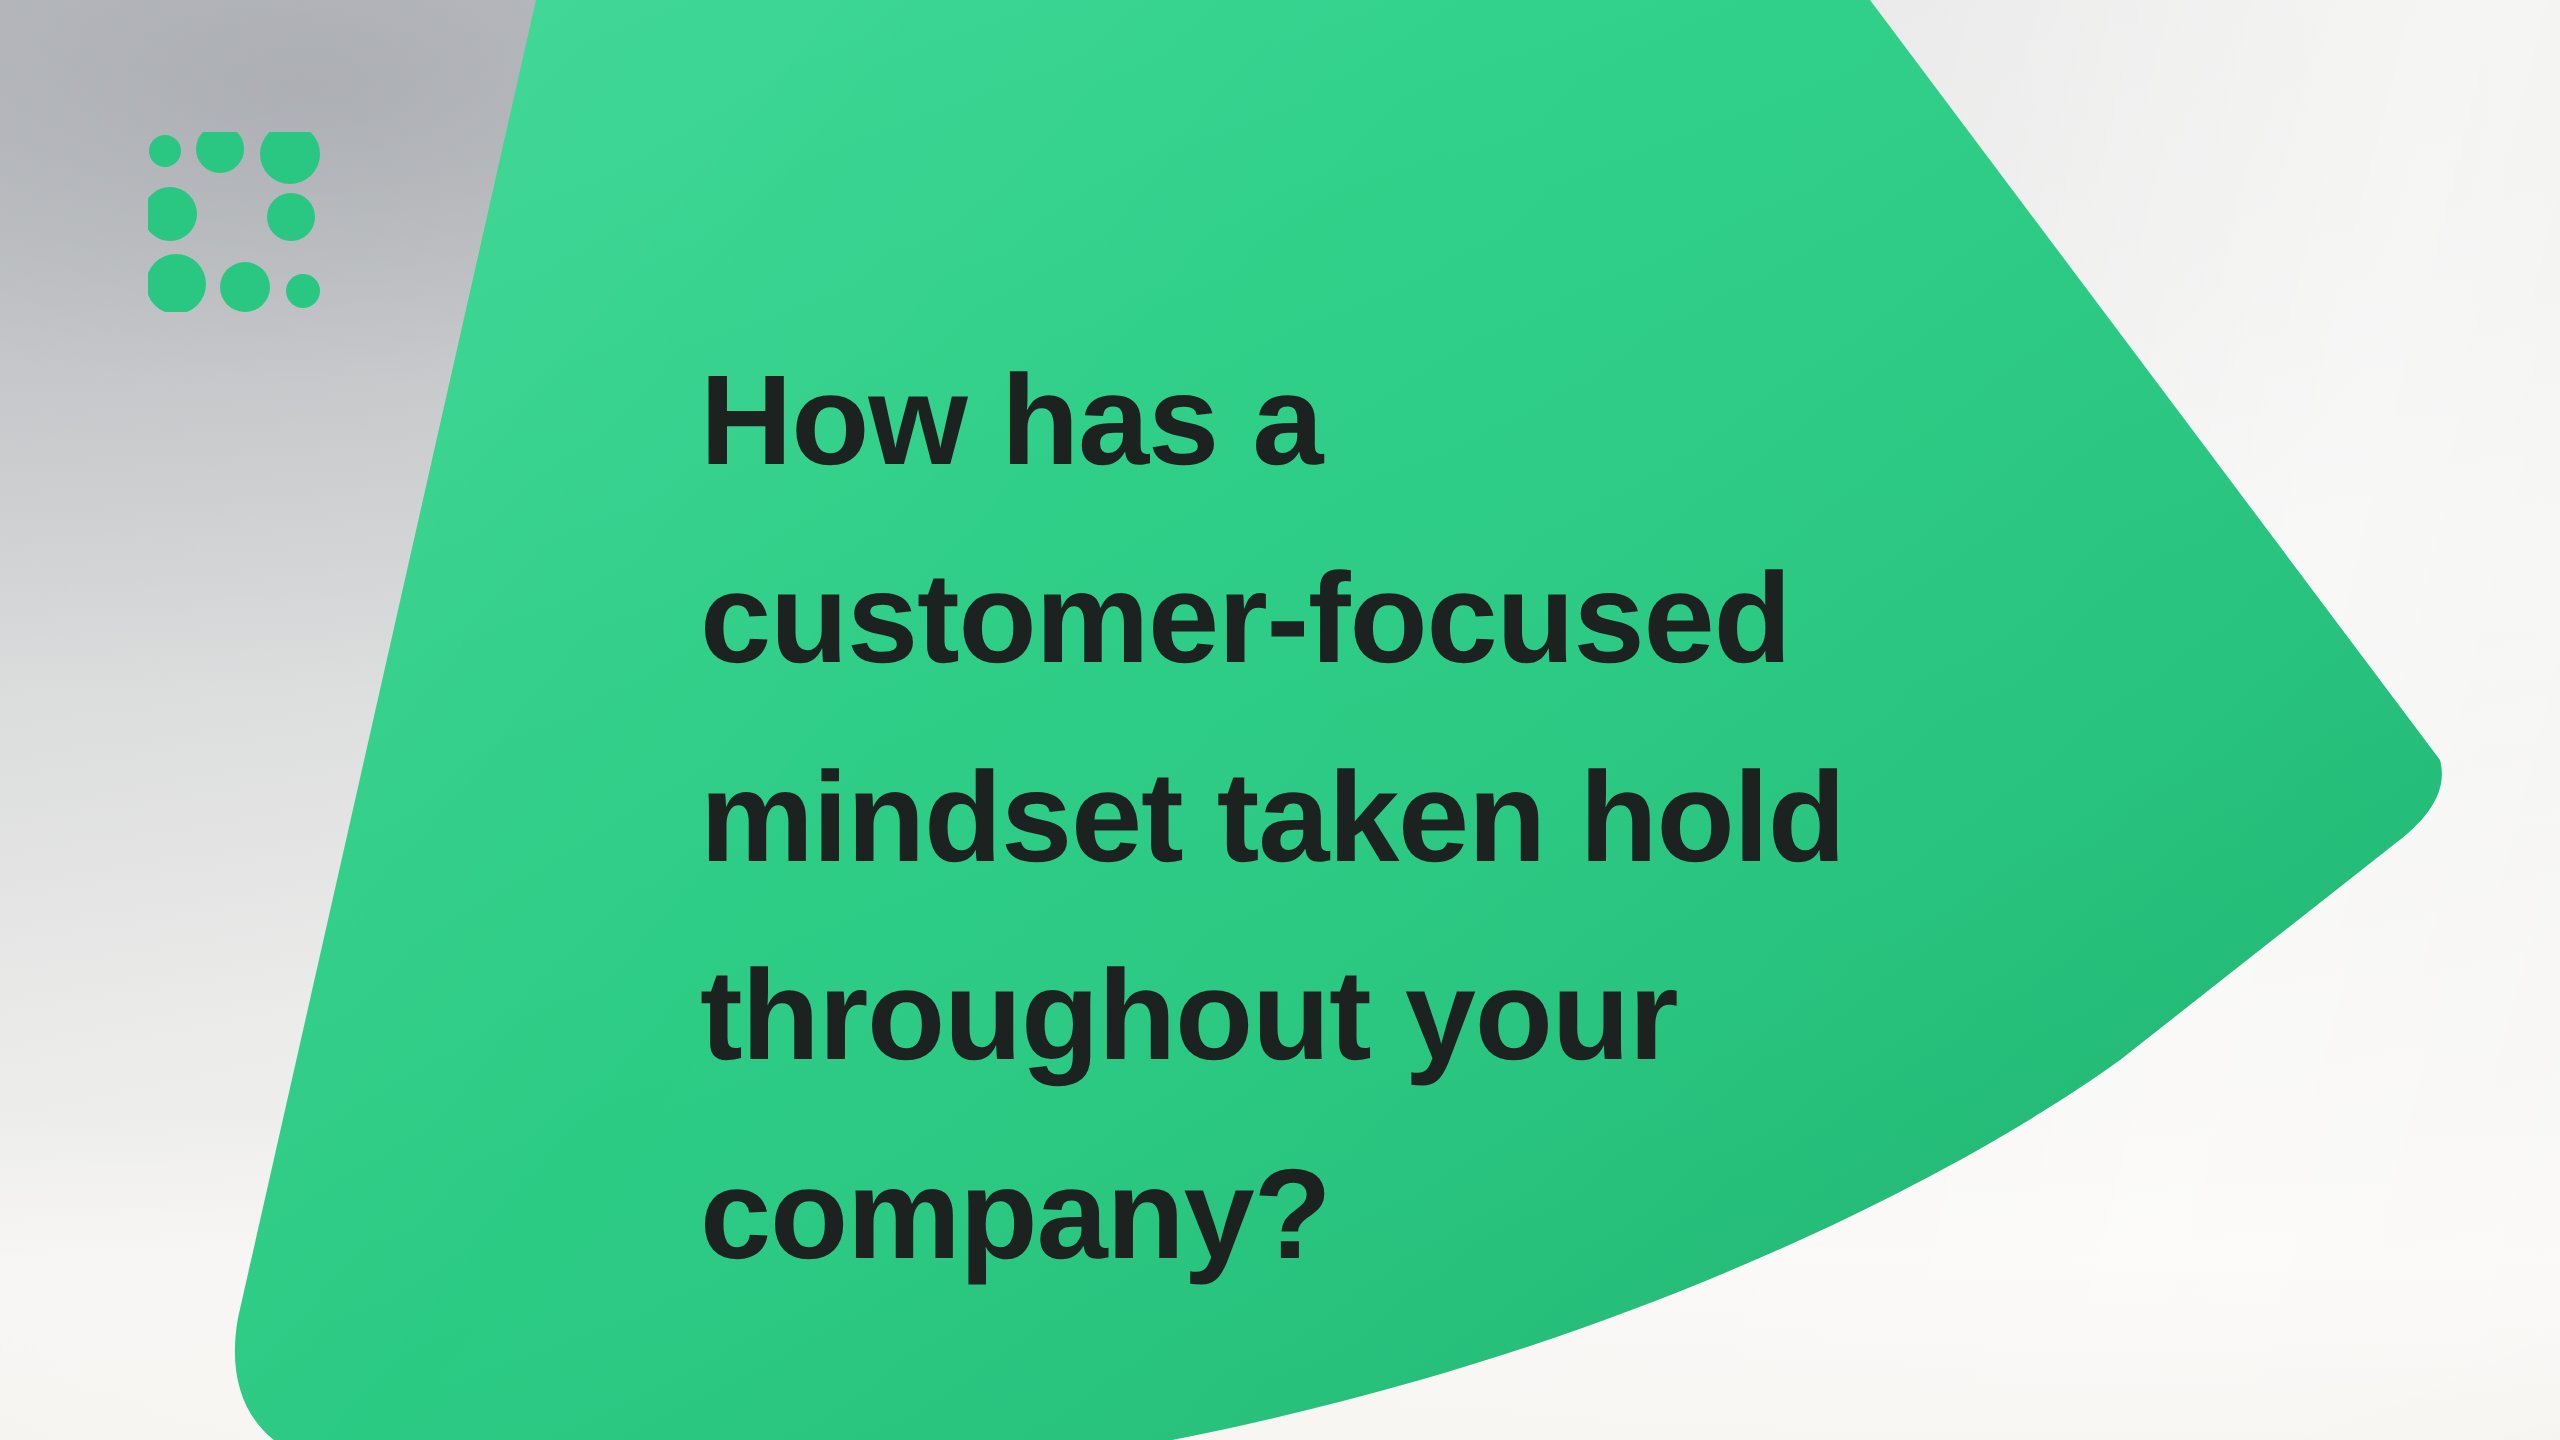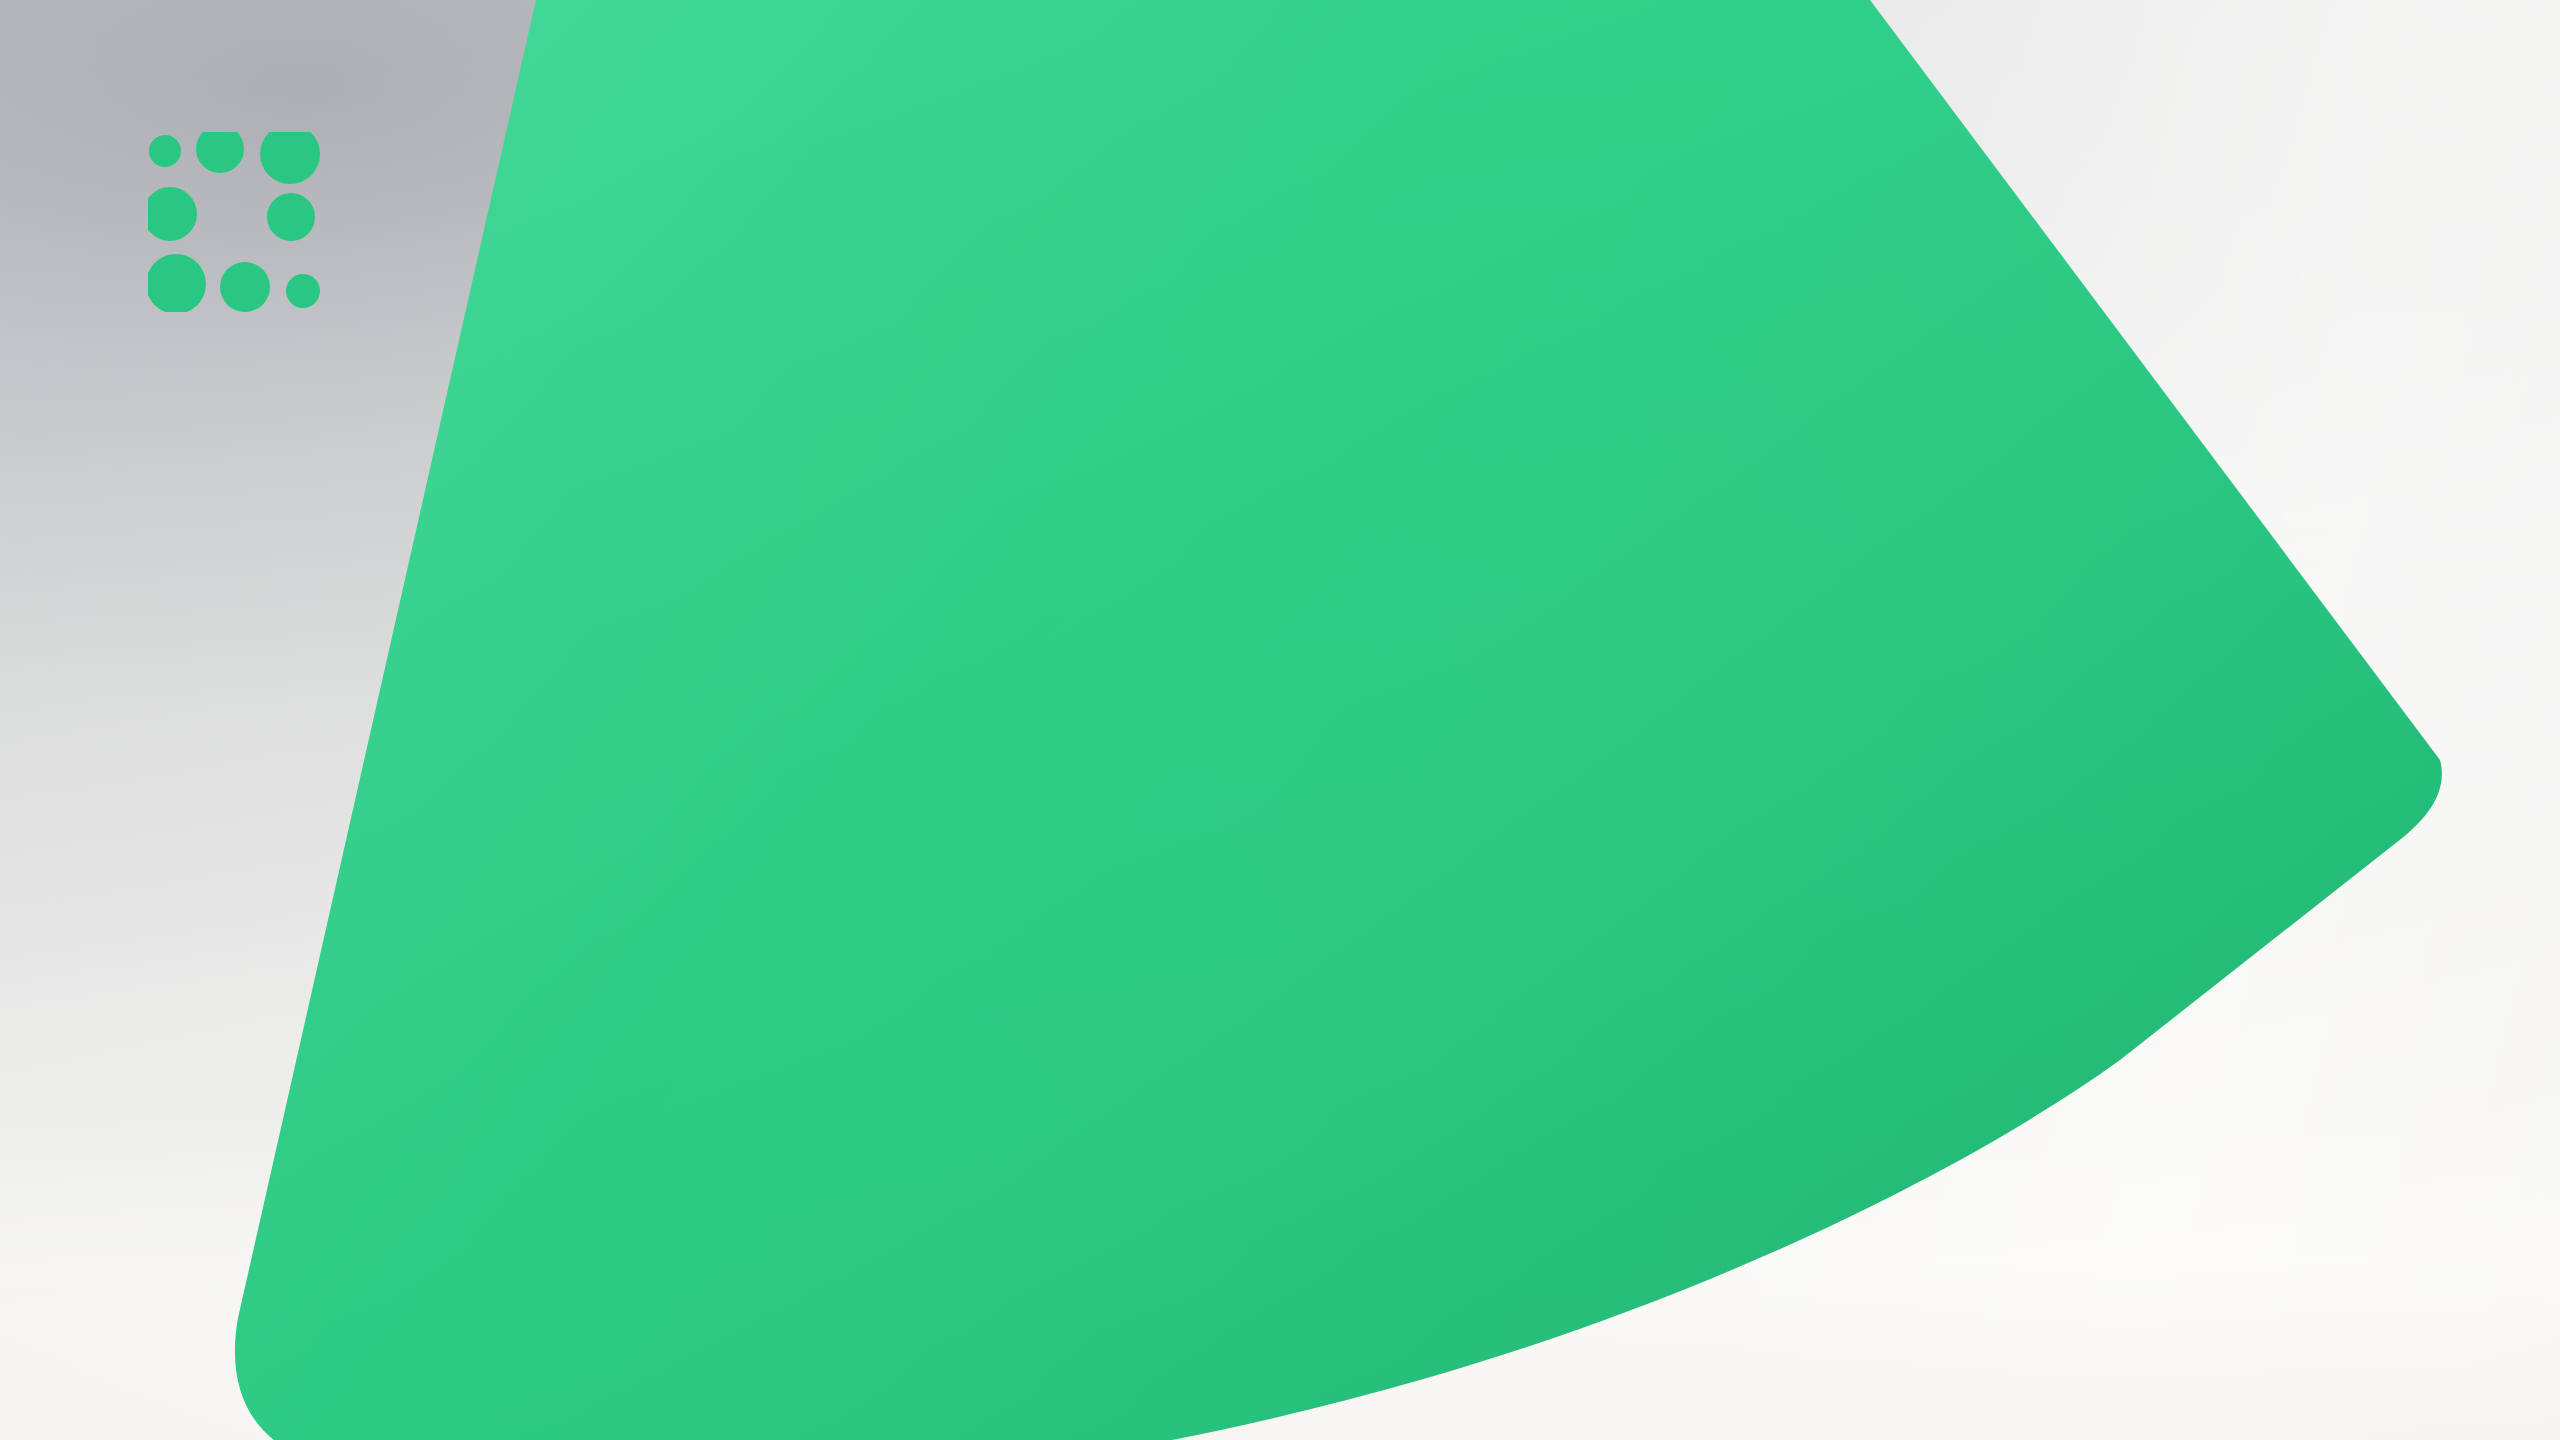--- a/index.html
+++ b/index.html
@@ -162,14 +162,19 @@
       <circle cx="72" cy="17" r="24"></circle>
       <circle cx="142" cy="22" r="30"></circle>
       <circle cx="22" cy="82" r="27"></circle>
       <circle cx="143" cy="85" r="24"></circle>
       <circle cx="28" cy="152" r="30"></circle>
       <circle cx="97" cy="155" r="25"></circle>
       <circle cx="155" cy="159" r="17"></circle>
     </g>
   </svg>
 
+  <h1 class="headline">How has a
+customer-focused
+mindset taken hold
+throughout your
+company?</h1>
 
 </div>
 
 </body></html>

